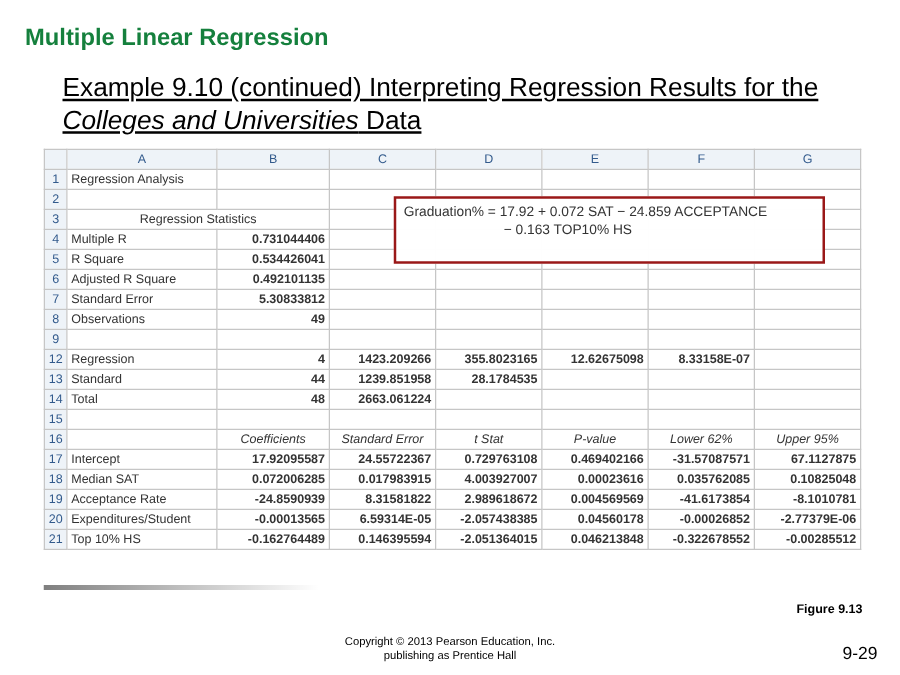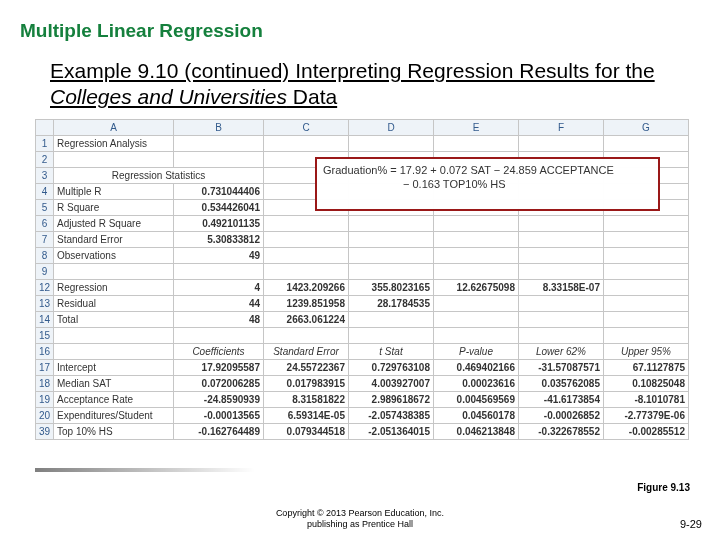--- a/index.html
+++ b/index.html
@@ -96,21 +96,21 @@
     text-align: center;
     font-size: 9px;
     color: #000;
     line-height: 1.2;
     margin-top: 32px;
   }
   .slidenum {
     position: absolute;
     right: 18px;
     bottom: 10px;
-    font-size: 11px;
+    font-size: 14px;
   }
   .shadow-bar {
     position: absolute;
     left: 35px;
     top: 468px;
     width: 220px;
     height: 4px;
     background: linear-gradient(to right, rgba(0,0,0,0.5), rgba(0,0,0,0));
   }
   .ul { border-bottom: 1px solid #777; }
@@ -240,21 +240,21 @@
           <td>Regression</td>
           <td class="num">4</td>
           <td class="num">1423.209266</td>
           <td class="num">355.8023165</td>
           <td class="num">12.62675098</td>
           <td class="num">8.33158E-07</td>
           <td></td>
         </tr>
 <tr>
           <td class="rowhead">13</td>
-          <td>Residual</td>
+          <td>Standard</td>
           <td class="num">44</td>
           <td class="num">1239.851958</td>
           <td class="num">28.1784535</td>
           <td></td>
           <td></td>
           <td></td>
         </tr>
 <tr>
           <td class="rowhead">14</td>
           <td class="ul">Total</td>
@@ -319,24 +319,24 @@
           <td class="rowhead">20</td>
           <td>Expenditures/Student</td>
           <td class="num">-0.00013565</td>
           <td class="num">6.59314E-05</td>
           <td class="num">-2.057438385</td>
           <td class="num">0.04560178</td>
           <td class="num">-0.00026852</td>
           <td class="num">-2.77379E-06</td>
         </tr>
 <tr>
-          <td class="rowhead">39</td>
+          <td class="rowhead">21</td>
           <td class="ul">Top 10% HS</td>
           <td class="num ul">-0.162764489</td>
-          <td class="num ul">0.079344518</td>
+          <td class="num ul">0.146395594</td>
           <td class="num ul">-2.051364015</td>
           <td class="num ul">0.046213848</td>
           <td class="num ul">-0.322678552</td>
           <td class="num ul">-0.00285512</td>
         </tr>
 </tbody>
     </table>
 
 <div class="formula-box">
   <div>Graduation% = 17.92 + 0.072 SAT − 24.859 ACCEPTANCE</div>

